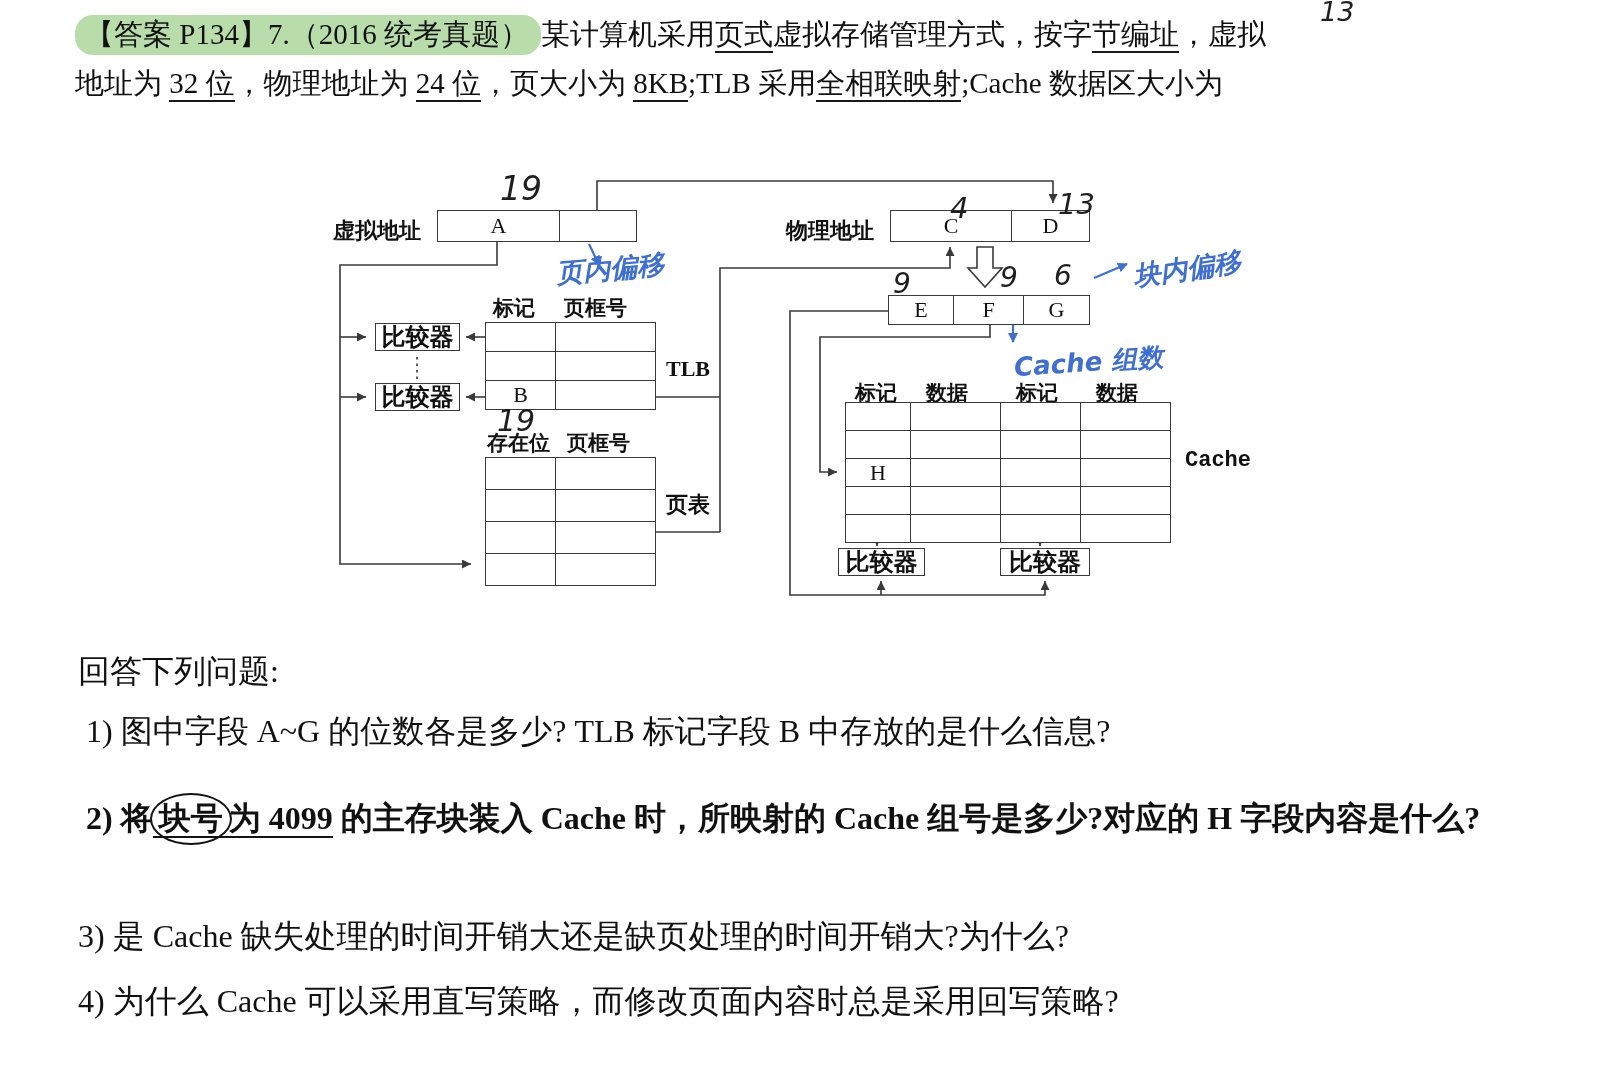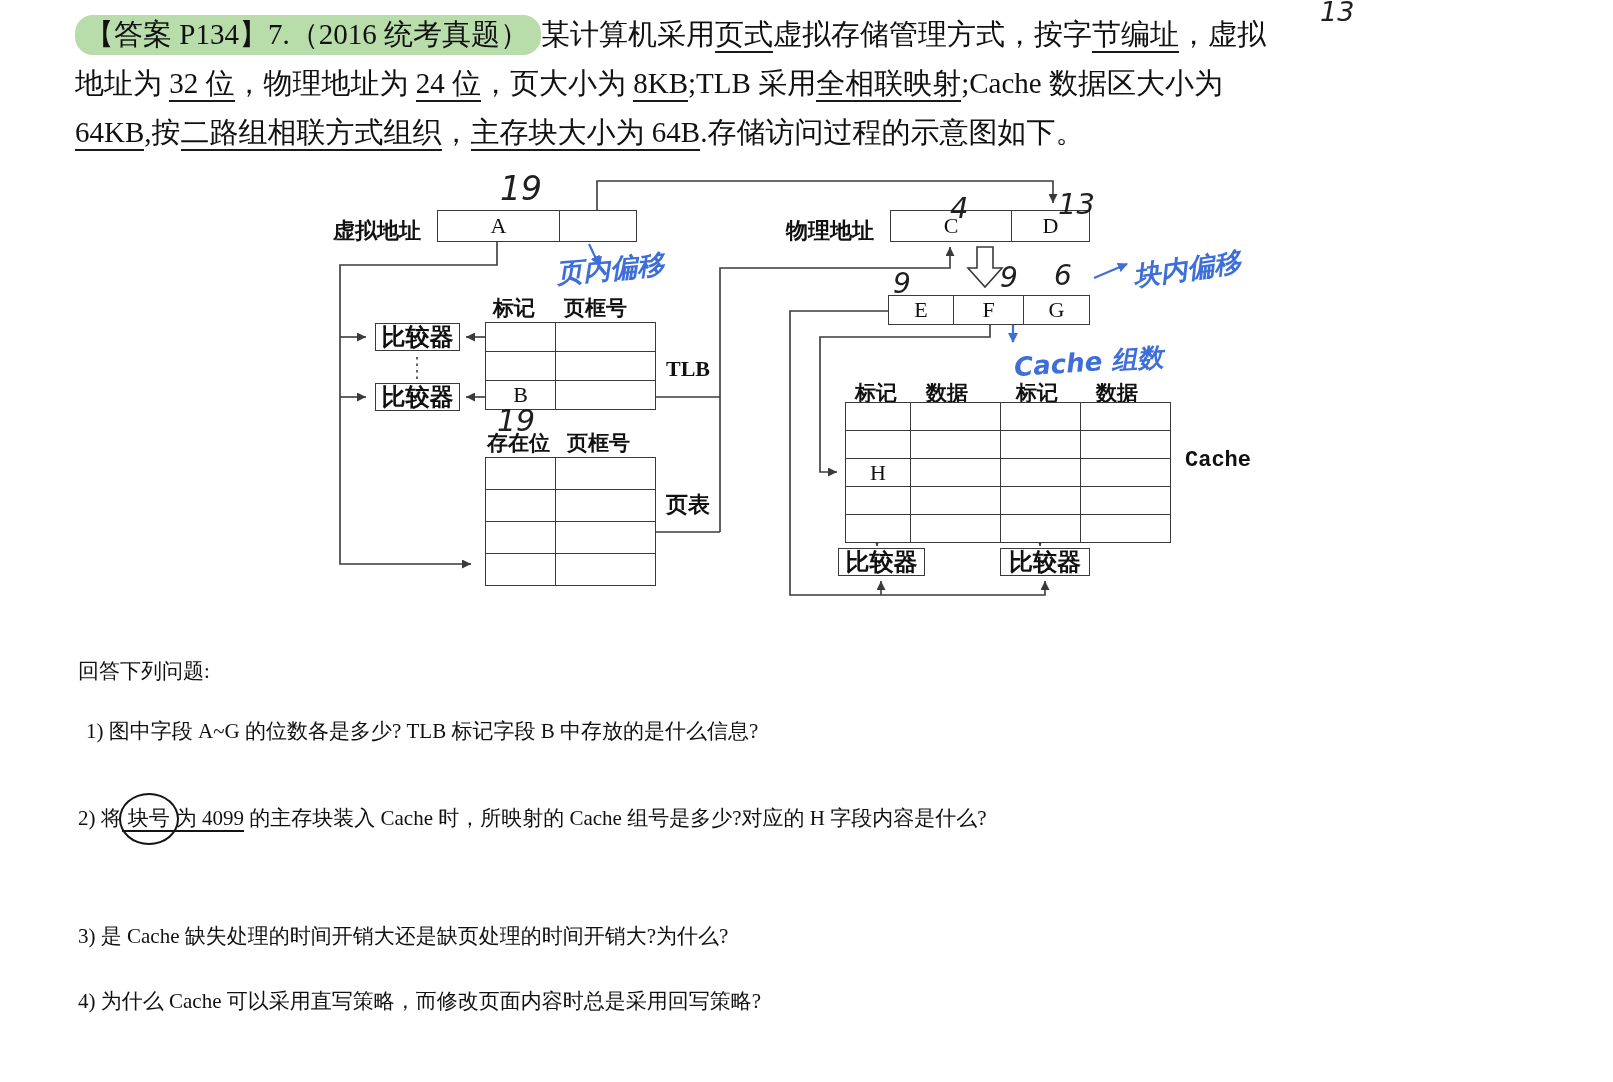--- a/index.html
+++ b/index.html
@@ -2,21 +2,21 @@
 <html><head>
 <meta charset="utf-8">
 <style>
   html,body{margin:0;padding:0;background:#fff;}
   body{width:1613px;height:1082px;position:relative;overflow:hidden;
        font-family:"Liberation Serif",serif;color:#111;}
   .abs{position:absolute;}
   .tline{font-size:29px;line-height:49px;white-space:nowrap;}
   .u{border-bottom:2.6px solid #1a1a1a;padding-bottom:1px;}
   .hl{background:#b9dcab;border-radius:18px;padding:3px 12px 5px 10px;}
-  .q{font-size:21px;line-height:46px;}
+  .q{font-size:32px;line-height:46px;}
   .hw{font-family:"DejaVu Sans",sans-serif;font-style:italic;color:#1f1f1f;}
   .bluehw{font-family:"DejaVu Sans",sans-serif;font-style:italic;font-weight:bold;color:#3e6fd8;}
   .dlabel{font-weight:bold;font-size:22px;white-space:nowrap;}
   .fieldtxt{font-size:22px;}
   .box{display:flex;border:1.6px solid #3a3a3a;box-sizing:border-box;background:#fff;}
   .box>div{display:flex;align-items:center;justify-content:center;box-sizing:border-box;}
   .box>div+div{border-left:1.6px solid #3a3a3a;}
   .tbl{display:grid;border-right:1.5px solid #3a3a3a;border-bottom:1.5px solid #3a3a3a;box-sizing:border-box;background:#fff;}
   .tbl>div{border-left:1.5px solid #3a3a3a;border-top:1.5px solid #3a3a3a;display:flex;align-items:center;justify-content:center;box-sizing:border-box;}
   .comp{border:1.6px solid #3a3a3a;display:flex;align-items:center;justify-content:center;
@@ -24,21 +24,20 @@
   .circled{display:inline-block;border:2.5px solid #141414;border-radius:50%;padding:0 7px 2px 7px;margin:0 -3px;}
   .ugroup{border-bottom:2.6px solid #141414;}
   svg{position:absolute;left:0;top:0;pointer-events:none;}
 </style>
 </head>
 <body>
 
 <div class="abs" style="left:75px;top:10px;width:1500px;">
   <div class="tline"><span class="hl">【答案 P134】7.（2016 统考真题）</span><span>某计算机采用</span><span class="u">页式</span><span>虚拟存储管理方式，按字</span><span class="u">节编址</span><span>，虚拟</span></div>
   <div class="tline"><span>地址为 </span><span class="u">32 位</span><span>，物理地址为 </span><span class="u">24 位</span><span>，页大小为 </span><span class="u">8KB</span><span>;TLB 采用</span><span class="u">全相联映射</span><span>;Cache 数据区大小为</span></div>
-  <div class="tline"><span class="u">64KB</span><span>,按</span><span class="u">二路组相联方式组织</span><span>，</span><span class="u">主存块大小为 64B</span><span>.存储访问过程的示意图如下。</span></div>
 </div>
 <div class="abs hw" style="left:1320px;top:-4px;font-size:27px;">13</div>
 
 <div class="abs" style="left:0;top:165px;width:1613px;height:478px;">
 
   <svg width="1613" height="478">
     <defs>
       <marker id="arr" markerWidth="10" markerHeight="9" refX="9" refY="4.5" orient="auto" markerUnits="userSpaceOnUse">
         <path d="M0,0 L9,4.5 L0,9 Z" fill="#3a3a3a"></path>
       </marker>
@@ -166,15 +165,15 @@
       <div></div>
   </div>
   <div class="abs dlabel" style="left:1185px;top:283px;font-family:Liberation Mono, monospace;">Cache</div>
 
   <div class="abs comp" style="left:838px;top:383px;width:87px;height:28px;">比较器</div>
   <div class="abs comp" style="left:1000px;top:383px;width:90px;height:28px;">比较器</div>
 </div>
 
 <div class="abs q" style="left:78px;top:648px;">回答下列问题:</div>
 <div class="abs q" style="left:78px;top:708px;width:1480px;margin-left:8px;">1)  图中字段 A~G 的位数各是多少? TLB 标记字段 B 中存放的是什么信息?</div>
-<div class="abs q" style="left:78px;top:793px;width:1470px;"><span>2)  将</span><span class="ugroup"><span class="circled">块号</span><span>为 4099</span></span><span> 的主存块装入 Cache 时，所映射的 Cache 组号是多少?对应的 H 字段内容是什么?</span></div>
+<div class="abs q" style="left:86px;top:793px;width:1470px;font-weight:bold;"><span>2)  将</span><span class="ugroup"><span class="circled">块号</span><span>为 4099</span></span><span> 的主存块装入 Cache 时，所映射的 Cache 组号是多少?对应的 H 字段内容是什么?</span></div>
 <div class="abs q" style="left:78px;top:913px;width:1480px;">3)  是 Cache 缺失处理的时间开销大还是缺页处理的时间开销大?为什么?</div>
 <div class="abs q" style="left:78px;top:978px;width:1480px;">4)  为什么 Cache 可以采用直写策略，而修改页面内容时总是采用回写策略?</div>
 
 </body></html>

